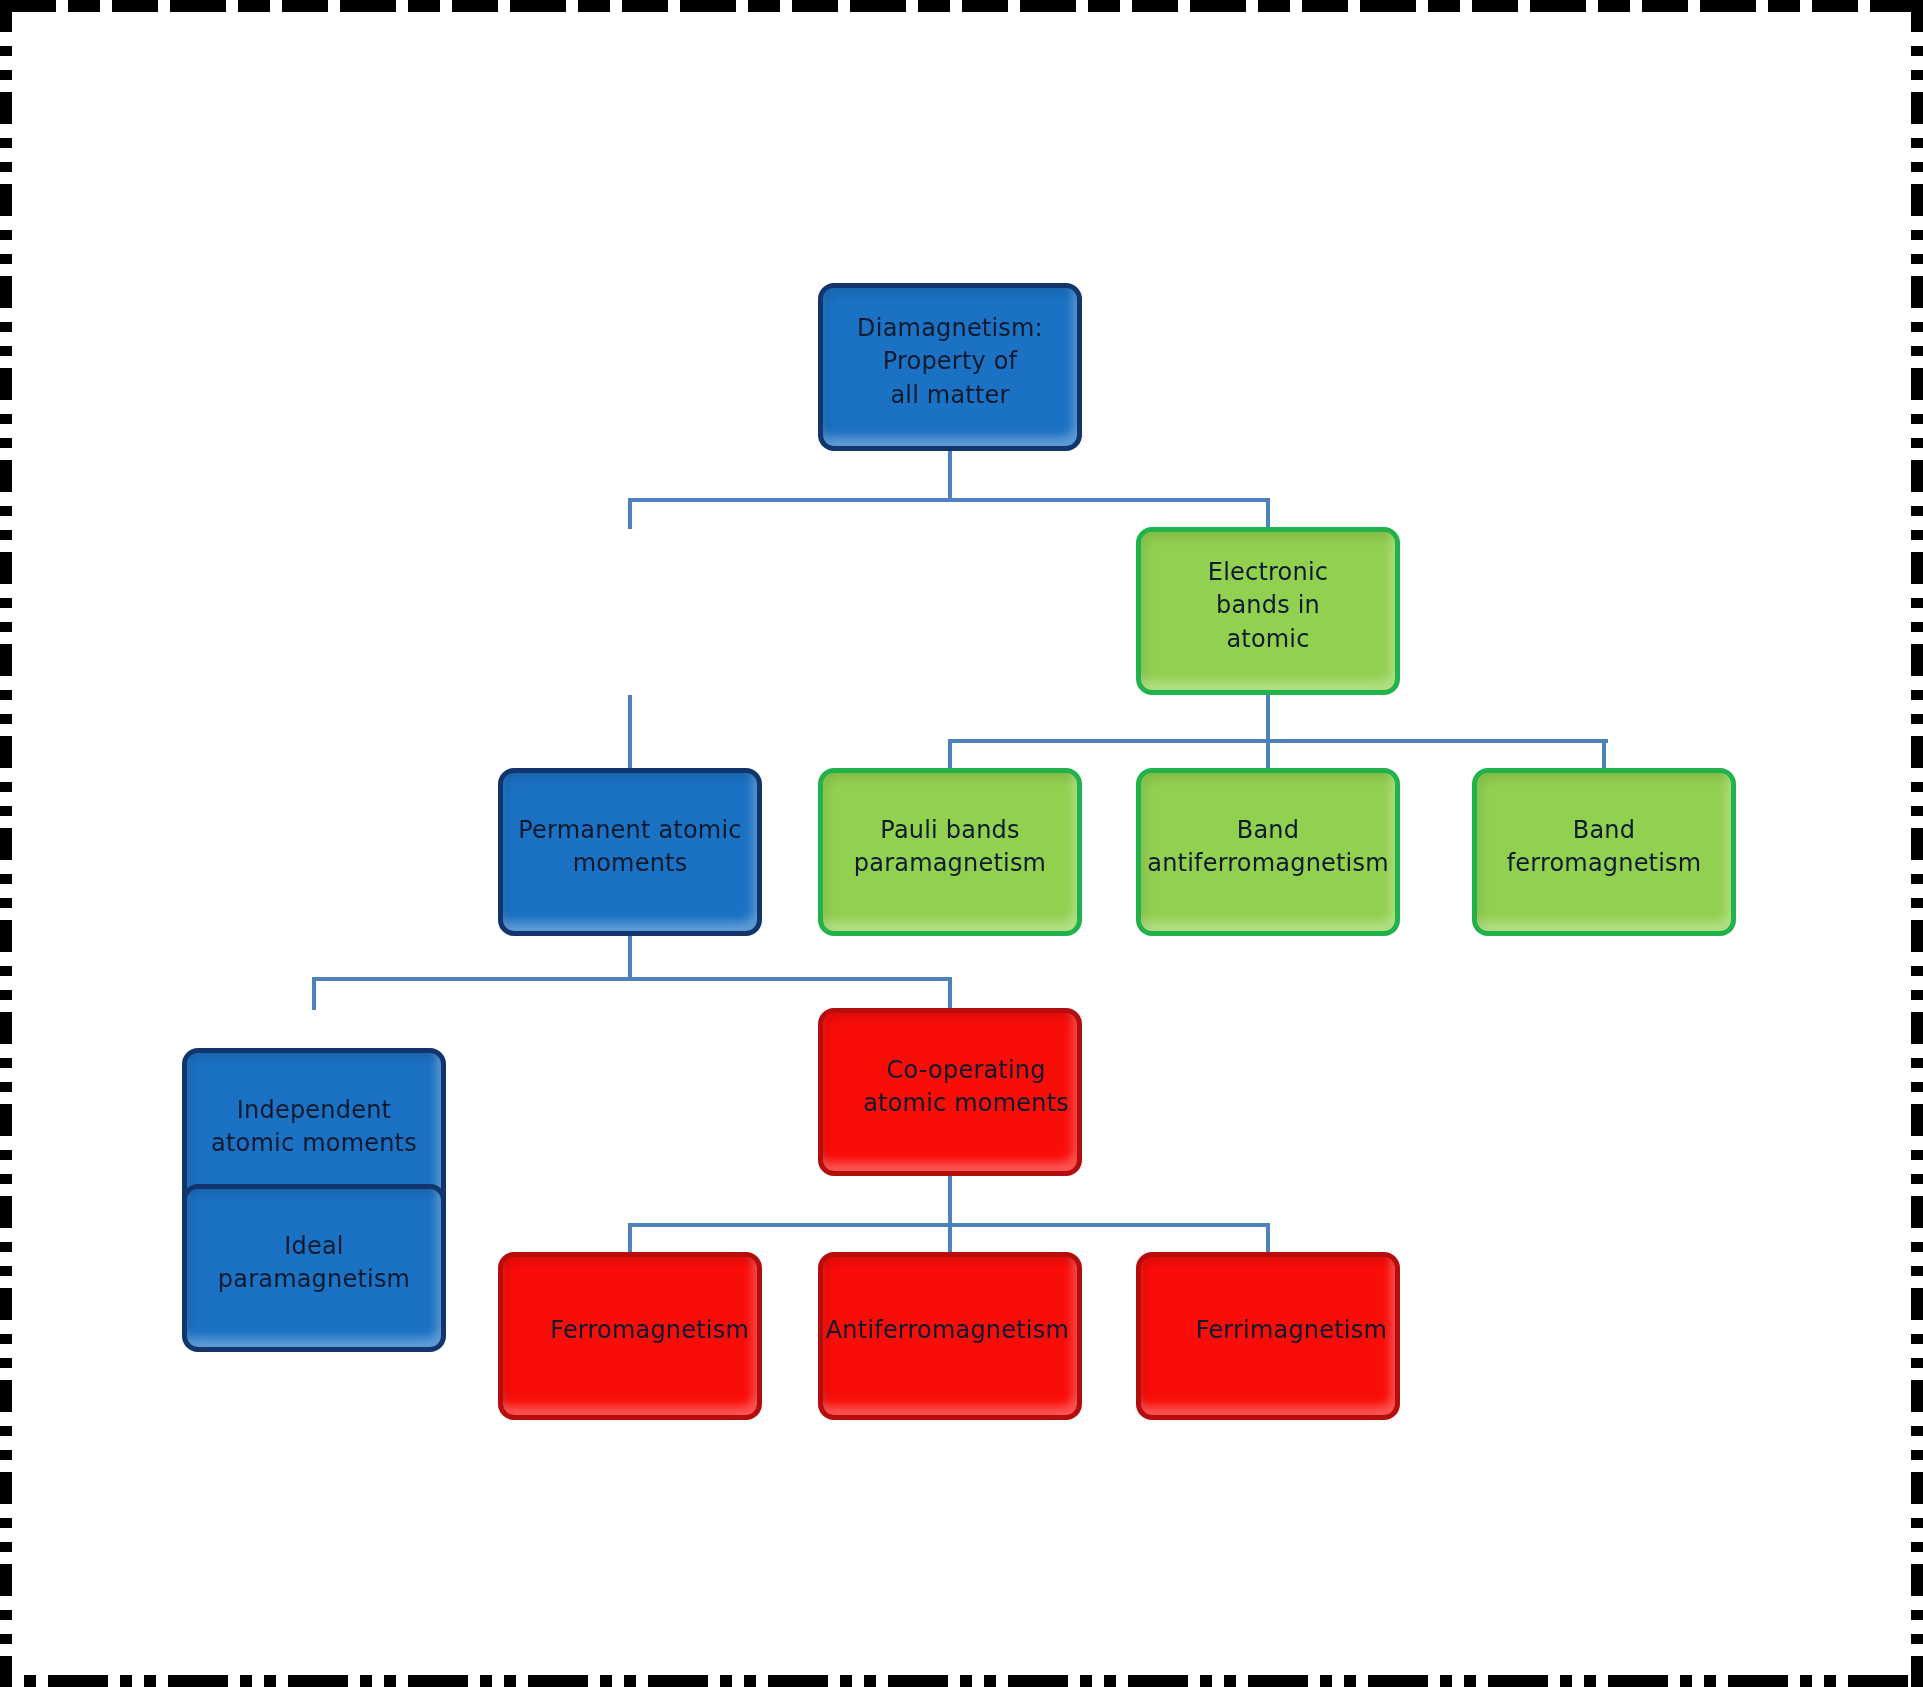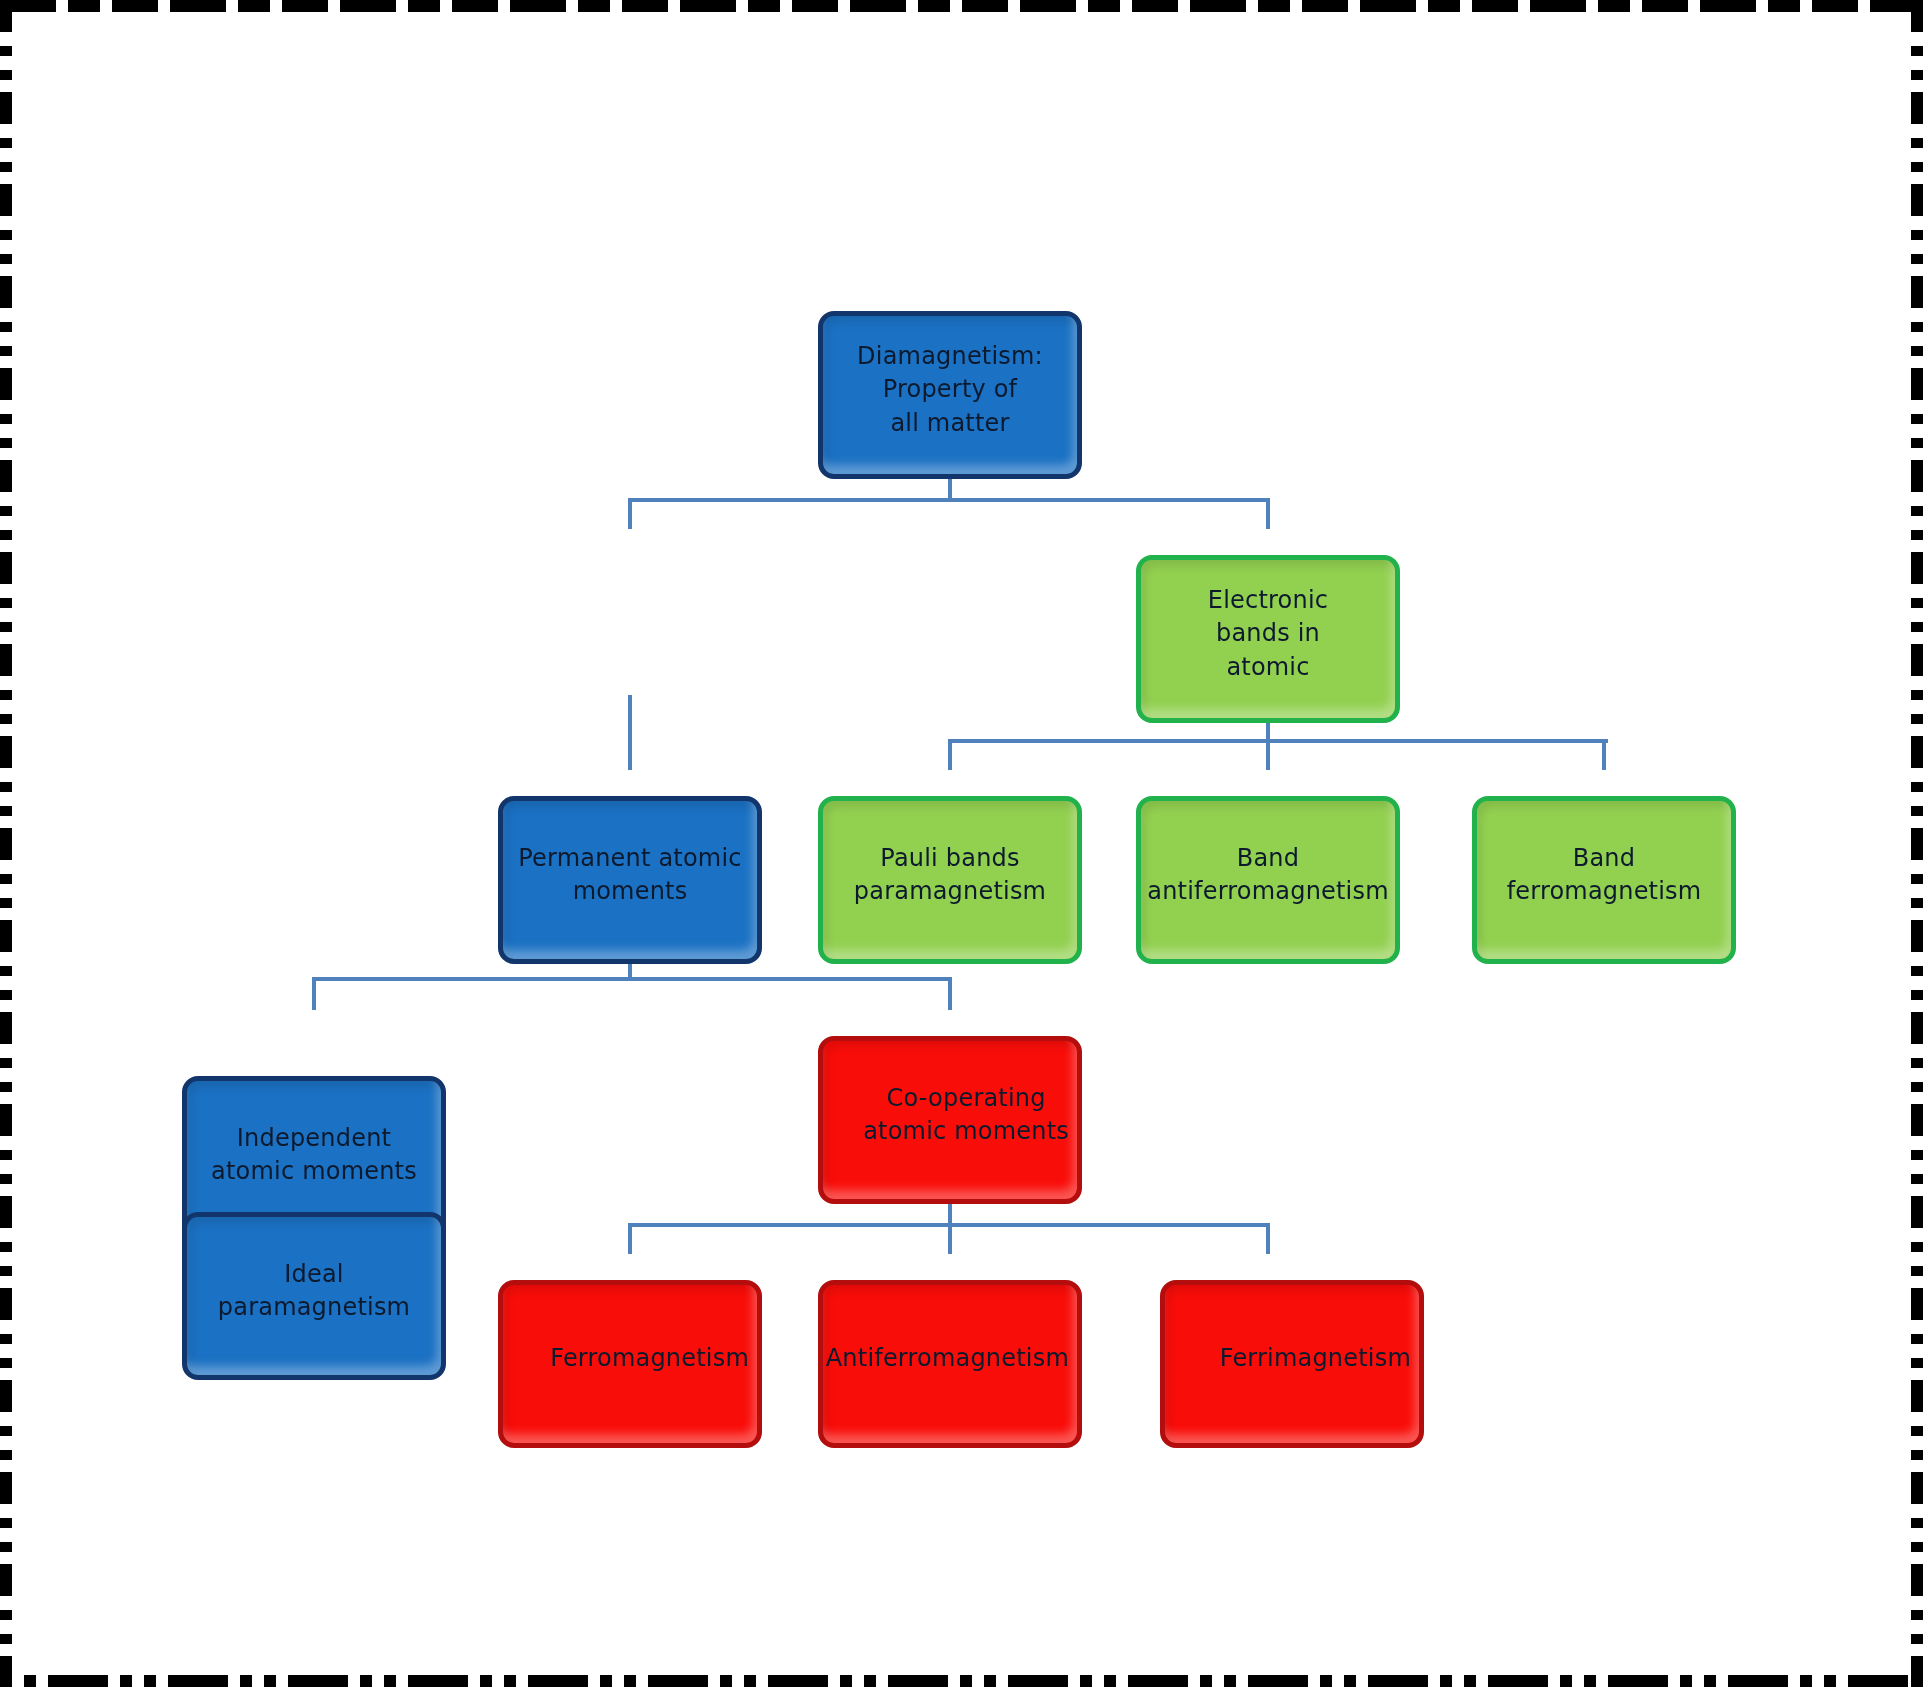--- a/index.html
+++ b/index.html
@@ -25,21 +25,21 @@
   
   .edge{position:absolute;background:var(--connector);z-index:1;}
   .edge.v{width:4px;}
   .edge.h{height:4px;}
 
   
   .node{position:absolute;width:264px;height:168px;box-sizing:border-box;
         border:5px solid;border-radius:16px;z-index:2;
         display:flex;align-items:center;justify-content:center;text-align:center;
         padding:6px 8px 16px;
-        box-shadow:inset -4px -9px 10px rgba(255,255,255,.30), inset 4px 6px 9px rgba(0,0,0,.10);margin-top:28px;}
+        box-shadow:inset -4px -9px 10px rgba(255,255,255,.30), inset 4px 6px 9px rgba(0,0,0,.10);}
   .node .label{white-space:pre-line;font-size:24px;line-height:1.38;
         color:var(--node-text);letter-spacing:.2px;}
   .node.blue {background:var(--blue-fill); border-color:var(--blue-border);}
   .node.green{background:var(--green-fill);border-color:var(--green-border);}
   .node.red  {background:var(--red-fill);  border-color:var(--red-border);justify-content:flex-end;}
 </style>
 </head>
 <body>
 
 <div id="stage">
@@ -111,17 +111,17 @@
   <div class="node blue" style="left:182px;top:1184px">
     <span class="label">Ideal
 paramagnetism</span>
   </div>
   <div class="node red" style="left:498px;top:1252px">
     <span class="label">Ferromagnetism</span>
   </div>
   <div class="node red" style="left:818px;top:1252px">
     <span class="label">Antiferromagnetism</span>
   </div>
-  <div class="node red" style="left:1160px;top:1252px">
+  <div class="node red" style="left:1136px;top:1252px">
     <span class="label">Ferrimagnetism</span>
   </div>
 
 </div>
 
 </body></html>

